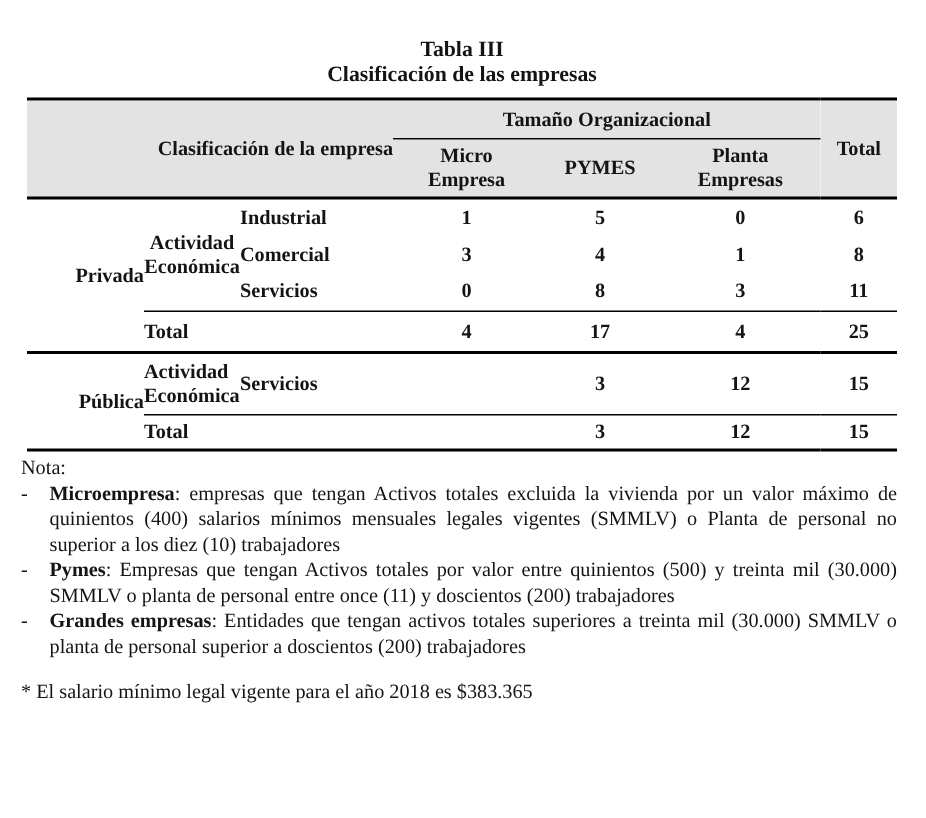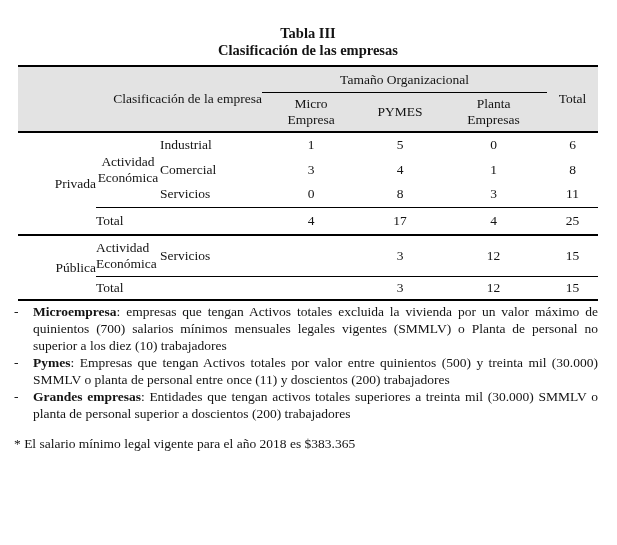--- a/index.html
+++ b/index.html
@@ -29,21 +29,21 @@
     margin: 6px 0 0 18px;
     width: 580px;
     font-size: 13.5px;
     border-top: 2px solid #000;
     border-bottom: 2px solid #000;
   }
   table.classif thead { border-bottom: 2px solid #000; }
   table.classif th, table.classif td {
     padding: 0;
     vertical-align: middle;
-    font-weight: normal;
+    font-weight: bold;
     overflow: hidden;
   }
   tr.h1 th { height: 25px; }
   tr.h2 th { height: 38px; }
   .th-clasif { text-align: right; }
   .th-tamano { text-align: center; border-bottom: 1px solid #000; }
   .th-total  { text-align: center; font-weight: bold; }
   .th-sub    { text-align: center; }
   .blk { display: block; line-height: 16px; }
 
@@ -166,24 +166,25 @@
         <td colspan="2" class="c2-left b">Total</td>
         <td class="num b"></td>
         <td class="num b">3</td>
         <td class="num b">12</td>
         <td class="num b">15</td>
       </tr>
     </tbody>
   </table>
 
   <div class="notes">
+    <div class="nota-label">Nota:</div>
     <div class="bullets">
       <div class="bullet">
         <span class="marker">-</span>
-        <div class="btext"><b>Microempresa</b><span>: empresas que tengan Activos totales excluida la vivienda por un valor máximo de quinientos (700) salarios mínimos mensuales legales vigentes (SMMLV) o Planta de personal no superior a los diez (10) trabajadores</span></div>
+        <div class="btext"><b>Microempresa</b><span>: empresas que tengan Activos totales excluida la vivienda por un valor máximo de quinientos (400) salarios mínimos mensuales legales vigentes (SMMLV) o Planta de personal no superior a los diez (10) trabajadores</span></div>
       </div>
       <div class="bullet">
         <span class="marker">-</span>
         <div class="btext"><b>Pymes</b><span>: Empresas que tengan Activos totales por valor entre quinientos (500) y treinta mil (30.000) SMMLV o planta de personal entre once (11) y doscientos (200) trabajadores</span></div>
       </div>
       <div class="bullet">
         <span class="marker">-</span>
         <div class="btext"><b>Grandes empresas</b><span>: Entidades que tengan activos totales superiores a treinta mil (30.000) SMMLV o planta de personal superior a doscientos (200) trabajadores</span></div>
       </div>
     </div>

